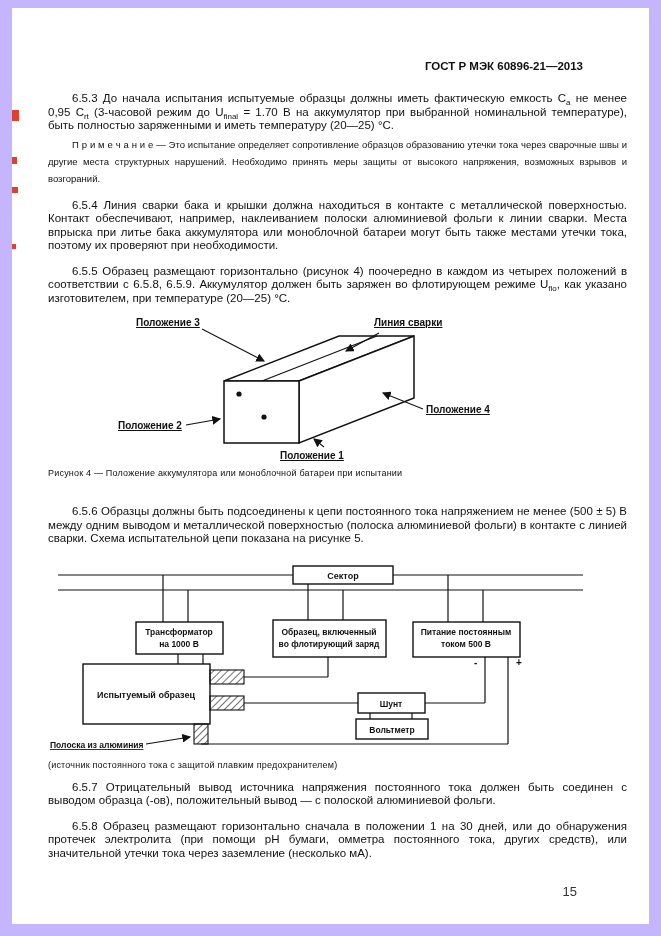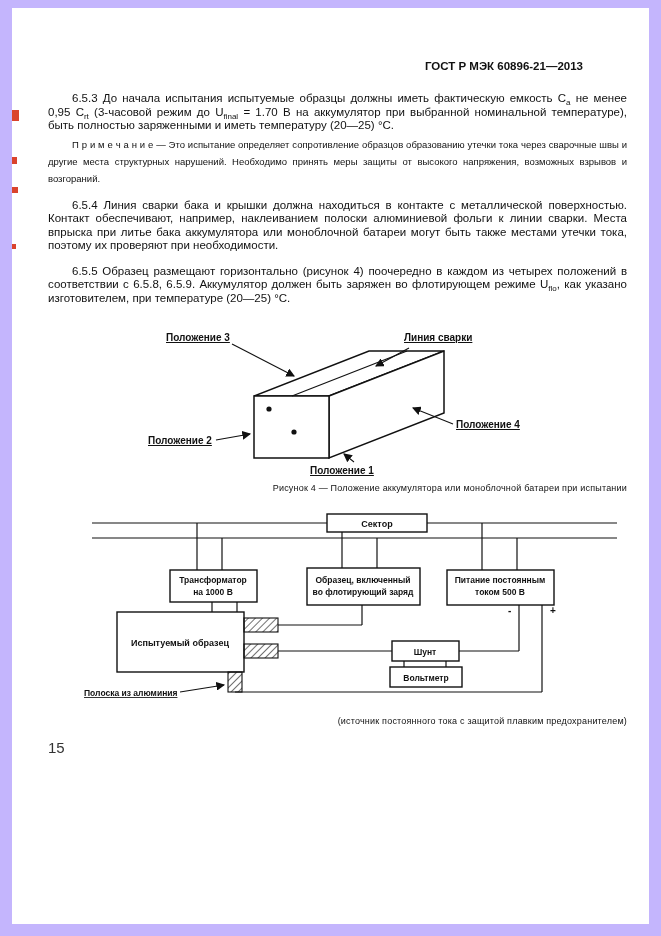--- a/index.html
+++ b/index.html
@@ -36,37 +36,37 @@
     margin: 12px 0 1px 0;
   }
   p.body sub { font-size: 8px; line-height: 0; }
   p.note {
     font-size: 9.5px;
     line-height: 17px;
     text-align: justify;
     text-indent: 24px;
     margin: 3px 0 5px 0;
   }
-  .figwrap { text-align: center; margin-top: 19px; }
-  .figwrap5 { text-align: right; margin-top: 14px; text-decoration: underline; }
+  .figwrap { text-align: left; margin-top: 4px; }
+  .figwrap5 { text-align: left; margin-top: 14px; text-decoration: underline; }
   .caption {
     font-size: 9px;
     line-height: 11px;
-    text-align: right;
+    text-align: left;
     letter-spacing: 0.2px;
     margin-top: 3px;
   }
   .after-fig4 { margin-top: 26px !important; }
   .after-fig5 { margin-top: 10px !important; }
   .pagenum {
-    text-align: left;
+    text-align: right;
     padding-right: 50px;
-    font-size: 15px;
+    font-size: 13px;
     color: #333;
-    margin-top: 12px;
+    margin-top: 24px;
   }
   svg text { font-family: "Liberation Sans", sans-serif; }
 </style>
 </head>
 <body>
 
 <div class="frame">
   <div class="page">
 
     <div class="mark" style="left:0;top:102px;width:7px;height:11px;"></div>
@@ -112,20 +112,21 @@
           <text x="62" y="17">Положение 3</text>
           <text x="300" y="17">Линия сварки</text>
           <text x="352" y="104">Положение 4</text>
           <text x="44" y="120">Положение 2</text>
           <text x="206" y="150">Положение 1</text>
         </g>
       </svg>
     </div>
     <div class="caption">Рисунок 4 — Положение аккумулятора или моноблочной батареи при испытании</div>
 
+    <p class="body after-fig4">6.5.6 Образцы должны быть подсоединены к цепи постоянного тока напряжением не менее (500 ± 5) В между одним выводом и металлической поверхностью (полоска алюминиевой фольги) в контакте с линией сварки. Схема испытательной цепи показана на рисунке 5.</p>
 
     <div class="figwrap5">
       <svg width="545" height="192" viewBox="0 0 545 192">
         <defs>
           <marker id="arr5" markerWidth="8" markerHeight="8" refX="7" refY="4" orient="auto">
             <path d="M0,0 L8,4 L0,8 z" fill="#111"></path>
           </marker>
           <pattern id="hatch5" width="5" height="5" patternUnits="userSpaceOnUse" patternTransform="rotate(45)">
             <line x1="0" y1="0" x2="0" y2="5" stroke="#111" stroke-width="1.2"></line>
           </pattern>
@@ -176,19 +177,21 @@
           <text x="418" y="87" font-size="8.5" text-anchor="middle">током 500 В</text>
           <text x="98" y="137.5" font-size="9" text-anchor="middle">Испытуемый образец</text>
           <text x="343" y="146.5" font-size="8.5" text-anchor="middle">Шунт</text>
           <text x="344" y="172.5" font-size="8.5" text-anchor="middle">Вольтметр</text>
           <text x="468" y="106" font-size="10">+</text>
           <text x="426" y="106" font-size="10">-</text>
           <text x="2" y="188" font-size="8.5" style="text-decoration:underline">Полоска из алюминия</text>
         </g>
       </svg>
     </div>
-    <div class="caption" style="margin-top:12px;">(источник постоянного тока с защитой плавким предохранителем)</div>
+    <div class="caption" style="margin-top:4px;">(источник постоянного тока с защитой плавким предохранителем)</div>
 
+    <p class="body after-fig5">6.5.7 Отрицательный вывод источника напряжения постоянного тока должен быть соединен с выводом образца (-ов), положительный вывод — с полоской алюминиевой фольги.</p>
+    <p class="body">6.5.8 Образец размещают горизонтально сначала в положении 1 на 30 дней, или до обнаружения протечек электролита (при помощи pH бумаги, омметра постоянного тока, других средств), или значительной утечки тока через заземление (несколько мА).</p>
 
     <div class="pagenum">15</div>
 
   </div>
 </div>
 
 </body></html>

